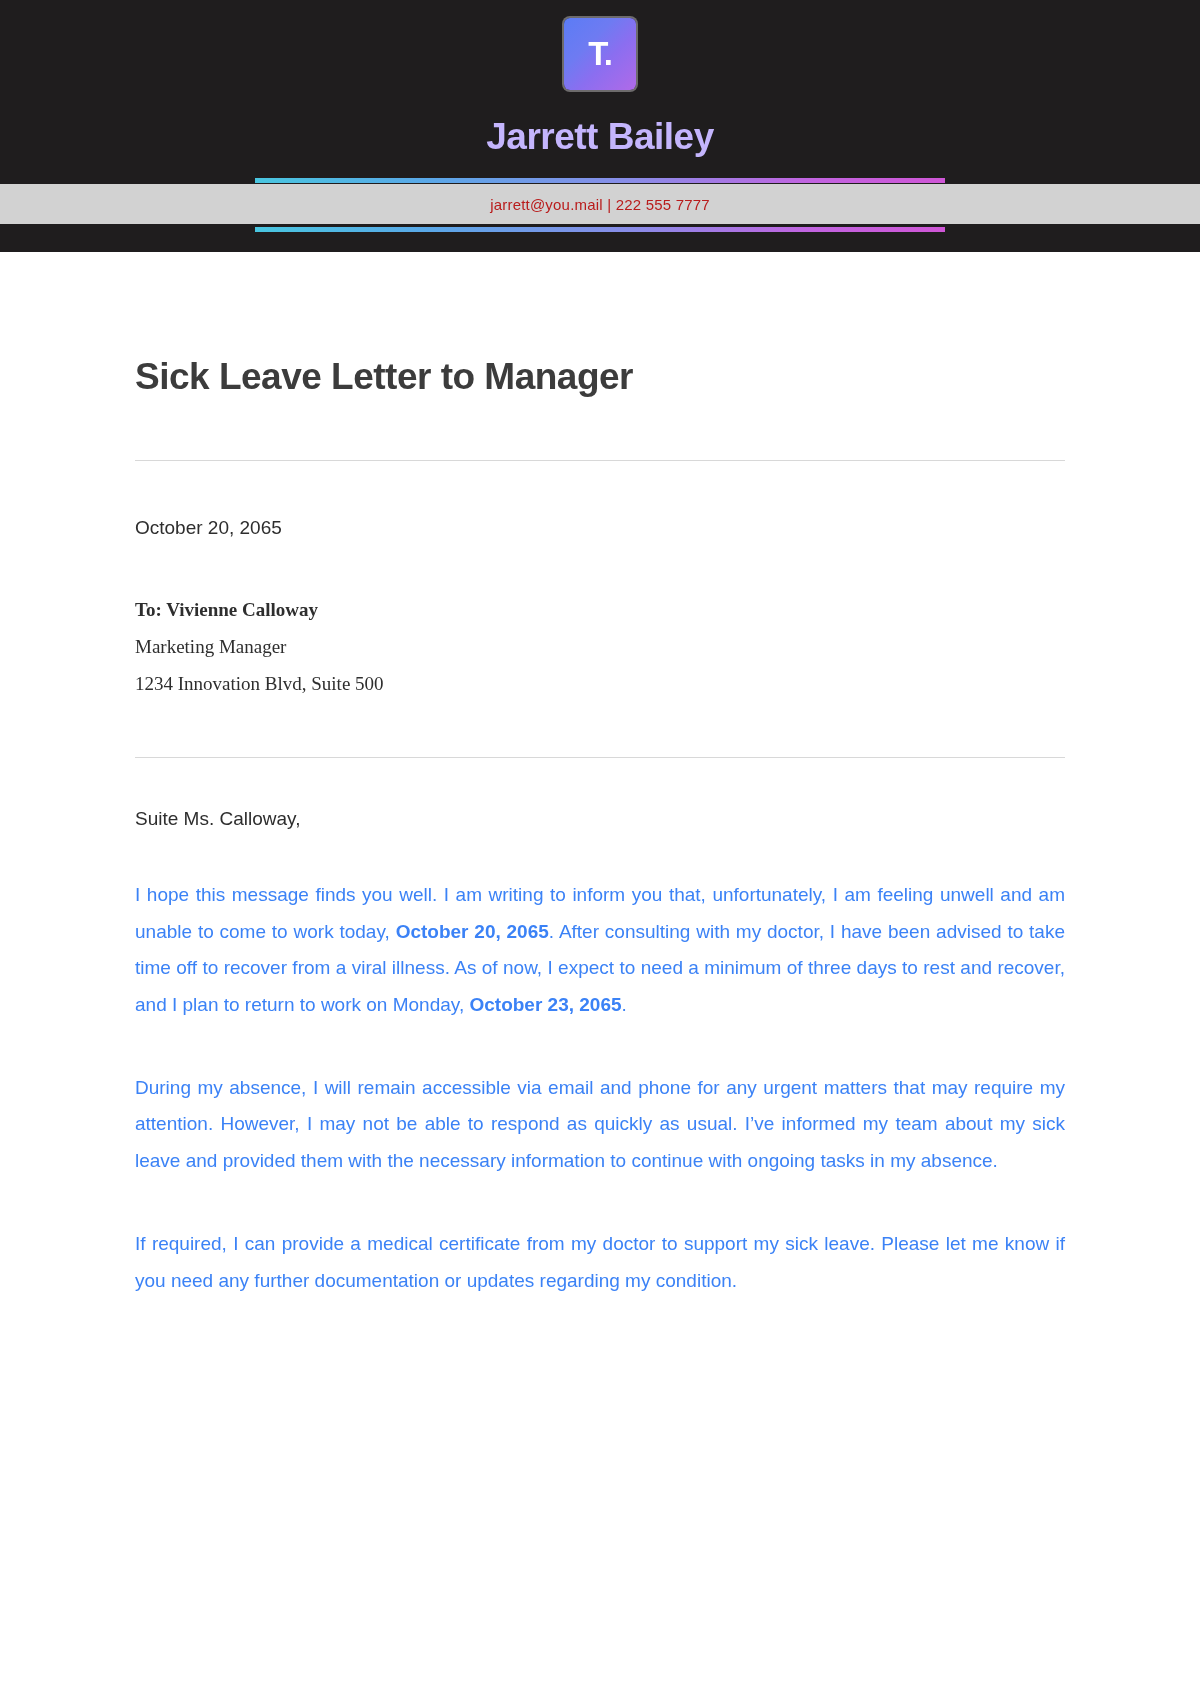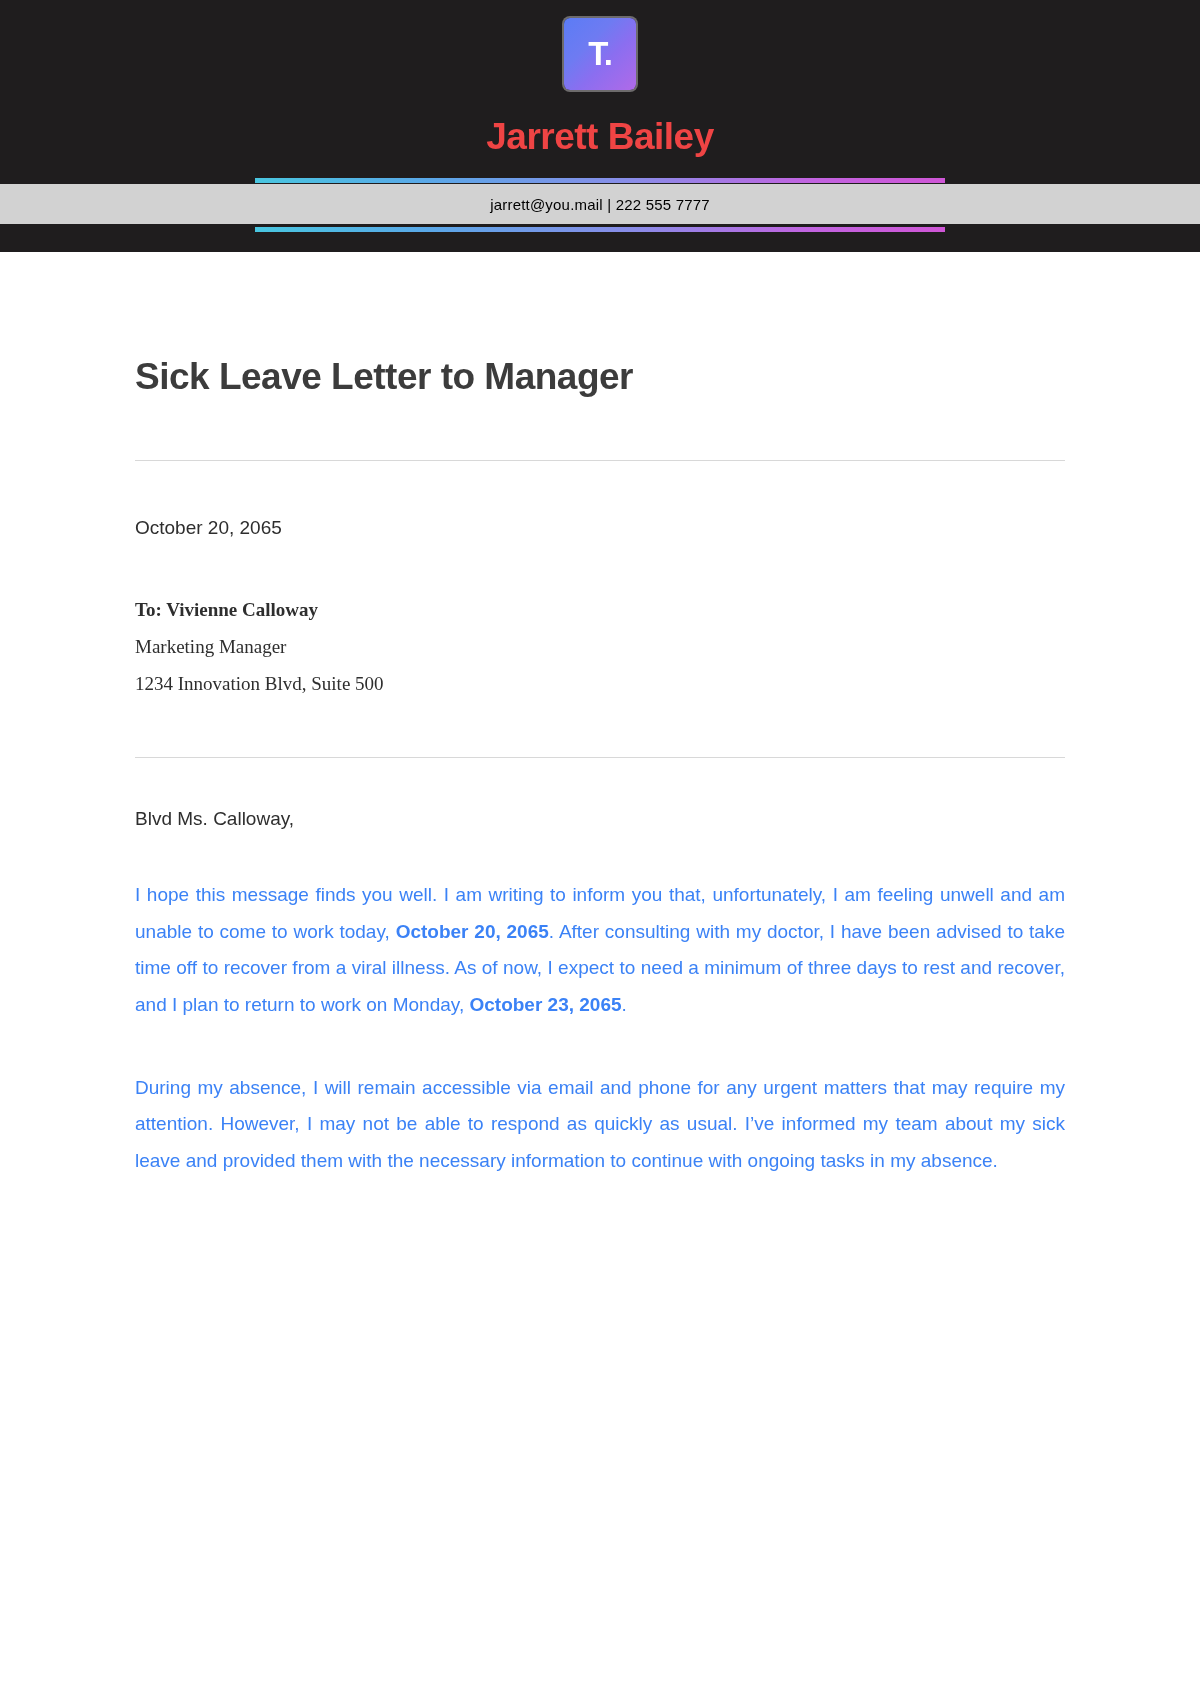--- a/index.html
+++ b/index.html
@@ -40,39 +40,39 @@
   }
   .logo-letter {
     color: #ffffff;
     font-size: 33px;
     font-weight: bold;
     letter-spacing: -1px;
     font-family: "Liberation Sans", sans-serif;
   }
   .person-name {
     text-align: center;
-    color: #ef4444;
+    color: #c4b5fd;
     font-size: 37px;
     font-weight: bold;
     letter-spacing: -0.5px;
     margin-top: 26px;
     margin-bottom: 26px;
   }
   .contact-band {
     background: #d2d2d2;
     height: 40px;
     width: 100%;
     display: flex;
     align-items: center;
     justify-content: center;
     position: relative;
   }
   .contact-text {
     font-size: 15px;
-    color: #000000;
+    color: #b91c1c;
     letter-spacing: 0.2px;
     z-index: 3;
     position: relative;
   }
   .grad-rule {
     position: absolute;
     left: 50%;
     transform: translateX(-50%);
     width: 690px;
     height: 5px;
@@ -168,21 +168,22 @@
     <div class="date-line">October 20, 2065</div>
 
     <div class="addr-block">
       <div class="addr-line bold">To: Vivienne Calloway</div>
       <div class="addr-line">Marketing Manager</div>
       <div class="addr-line">1234 Innovation Blvd, Suite 500</div>
     </div>
 
     <div class="divider2"></div>
 
-    <div class="salutation"><span>Blvd </span><b>Ms. Calloway</b><span>,</span></div>
+    <div class="salutation"><span>Suite </span><b>Ms. Calloway</b><span>,</span></div>
 
     <p class="para"><span>I hope this message finds you well. I am writing to inform you that, unfortunately, I am feeling unwell and am unable to come to work today, </span><b>October 20, 2065</b><span>. After consulting with my doctor, I have been advised to take time off to recover from a viral illness. As of now, I expect to need a minimum of three days to rest and recover, and I plan to return to work on Monday, </span><b>October 23, 2065</b><span>.</span></p>
 
     <p class="para">During my absence, I will remain accessible via email and phone for any urgent matters that may require my attention. However, I may not be able to respond as quickly as usual. I’ve informed my team about my sick leave and provided them with the necessary information to continue with ongoing tasks in my absence.</p>
 
+    <p class="para">If required, I can provide a medical certificate from my doctor to support my sick leave. Please let me know if you need any further documentation or updates regarding my condition.</p>
 
   </div>
 </div>
 
 </body></html>

